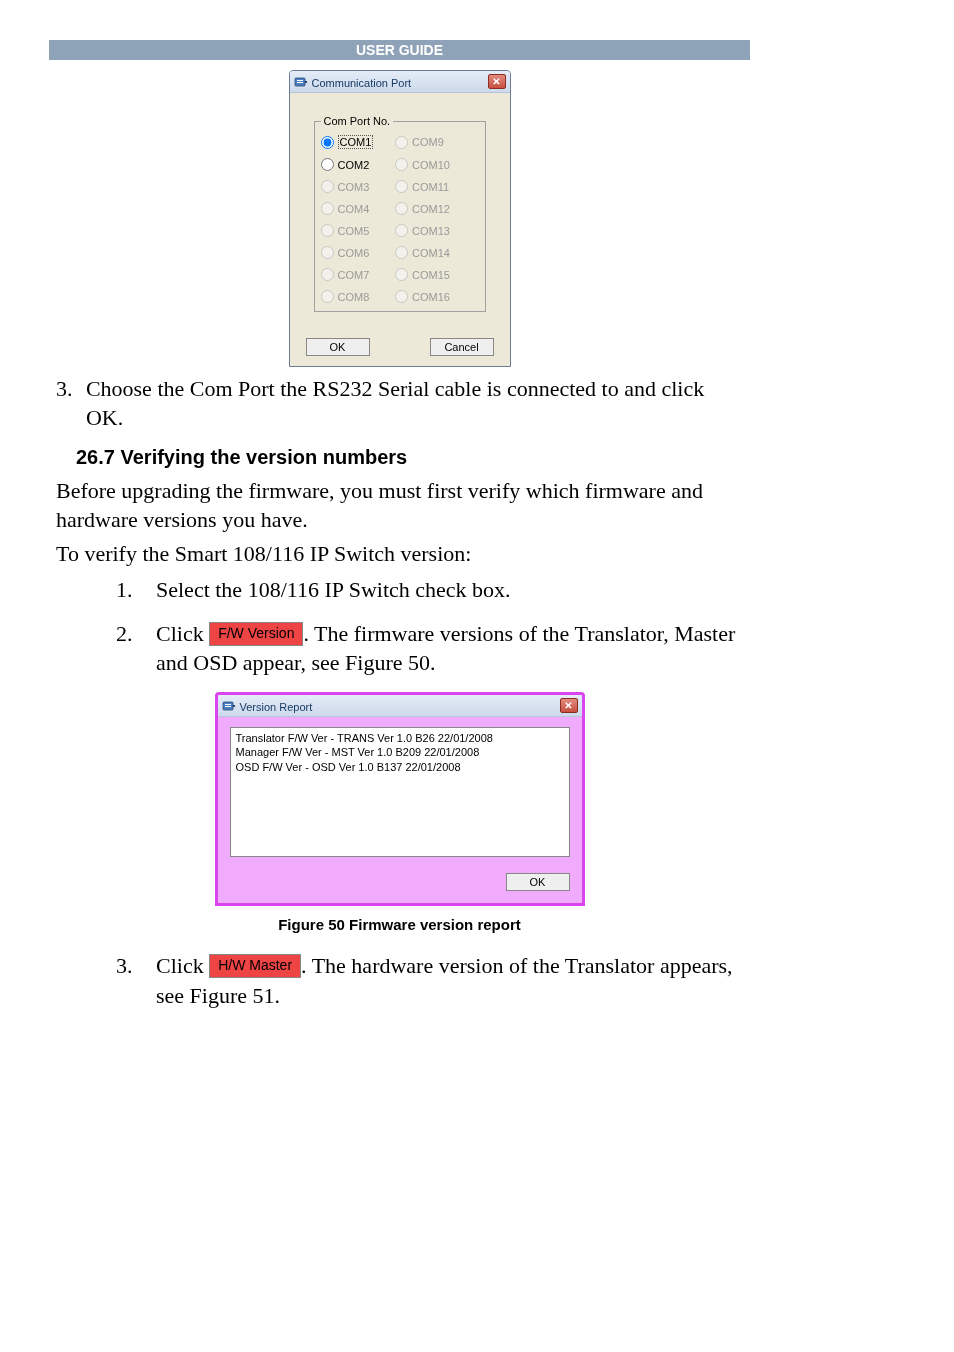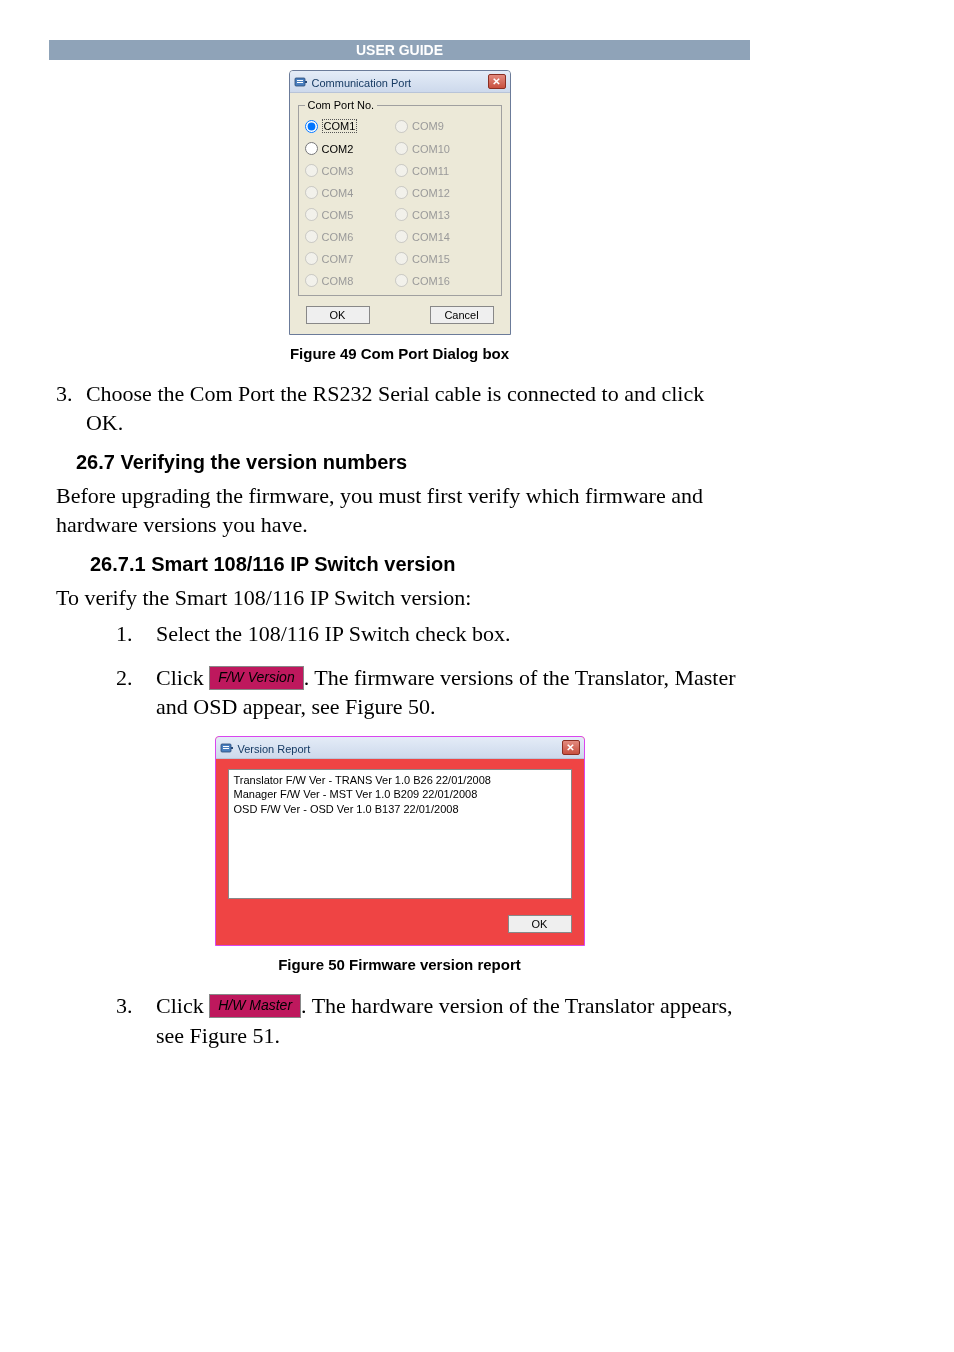--- a/index.html
+++ b/index.html
@@ -63,21 +63,21 @@
     font-size: 10px;
     line-height: 13px;
     text-align: center;
     font-weight:bold;
     cursor: default;
   }
   .dialog-body { padding: 6px 8px 10px 8px; }
   fieldset.comgroup {
     border: 1px solid #a0a0a0;
     padding: 6px 21px 8px 6px;
-    margin: 0;
+    margin: 16px;
   }
   fieldset.comgroup legend {
     font-size: 11px;
     padding: 0 3px;
   }
   .port-grid {
     display: grid;
     grid-template-columns: 1fr 1fr;
     row-gap: 9px;
     column-gap: 6px;
@@ -147,34 +147,33 @@
     gap: 18px;
     margin: 6px 0 14px 0;
     align-items: flex-start;
     line-height: 1.35;
   }
   ol.steps > li .num { min-width: 22px; }
   .btnimg {
     display:inline-block;
     font-family: Tahoma, Arial, sans-serif;
     font-size: 14px;
-    background: #be185d;
+    background: #ef4444;
     border: 1px solid #888;
     padding: 1px 8px 2px 8px;
     vertical-align: middle;
     position: relative;
     top: -2px;
-    font-style: italic;
   }
   .version-dialog {
     display: inline-block;
     width: 370px;
-    border: 1px solid #d946ef;
+    border: 3px solid #d946ef;
     border-radius: 4px 4px 0 0;
-    background: #ef4444;
+    background: #f0abfc;
     font-family: Tahoma, Arial, sans-serif;
     font-size: 11px;
     text-align: left;
     overflow:hidden;
   }
   .version-body { padding: 10px 12px 12px 12px; }
   .version-text {
     border: 1px solid #888;
     background: #fff;
     height: 130px;
@@ -278,31 +277,29 @@
               </label>
             </div>
         </fieldset>
         <div class="dlg-buttons">
           <button class="winbtn">OK</button>
           <button class="winbtn">Cancel</button>
         </div>
       </div>
     </div>
   </div>
-  <div class="caption">Figure 49 Com Port Dialog box</div>
 
   <div class="num-para body-text">
     <span class="num">3.</span>
     <span>Choose the Com Port the RS232 Serial cable is connected to and click OK.</span>
   </div>
 
   <h2 class="sec">26.7 Verifying the version numbers</h2>
   <div class="body-text">Before upgrading the firmware, you must first verify which firmware and hardware versions you have.</div>
 
-  <h3 class="subsec">26.7.1 Smart 108/116 IP Switch version</h3>
   <div class="body-text">To verify the Smart 108/116 IP Switch version:</div>
 
   <ol class="steps">
     <li>
       <span class="num">1.</span>
       <span>Select the 108/116 IP Switch check box.</span>
     </li>
     <li>
       <span class="num">2.</span>
       <span>

